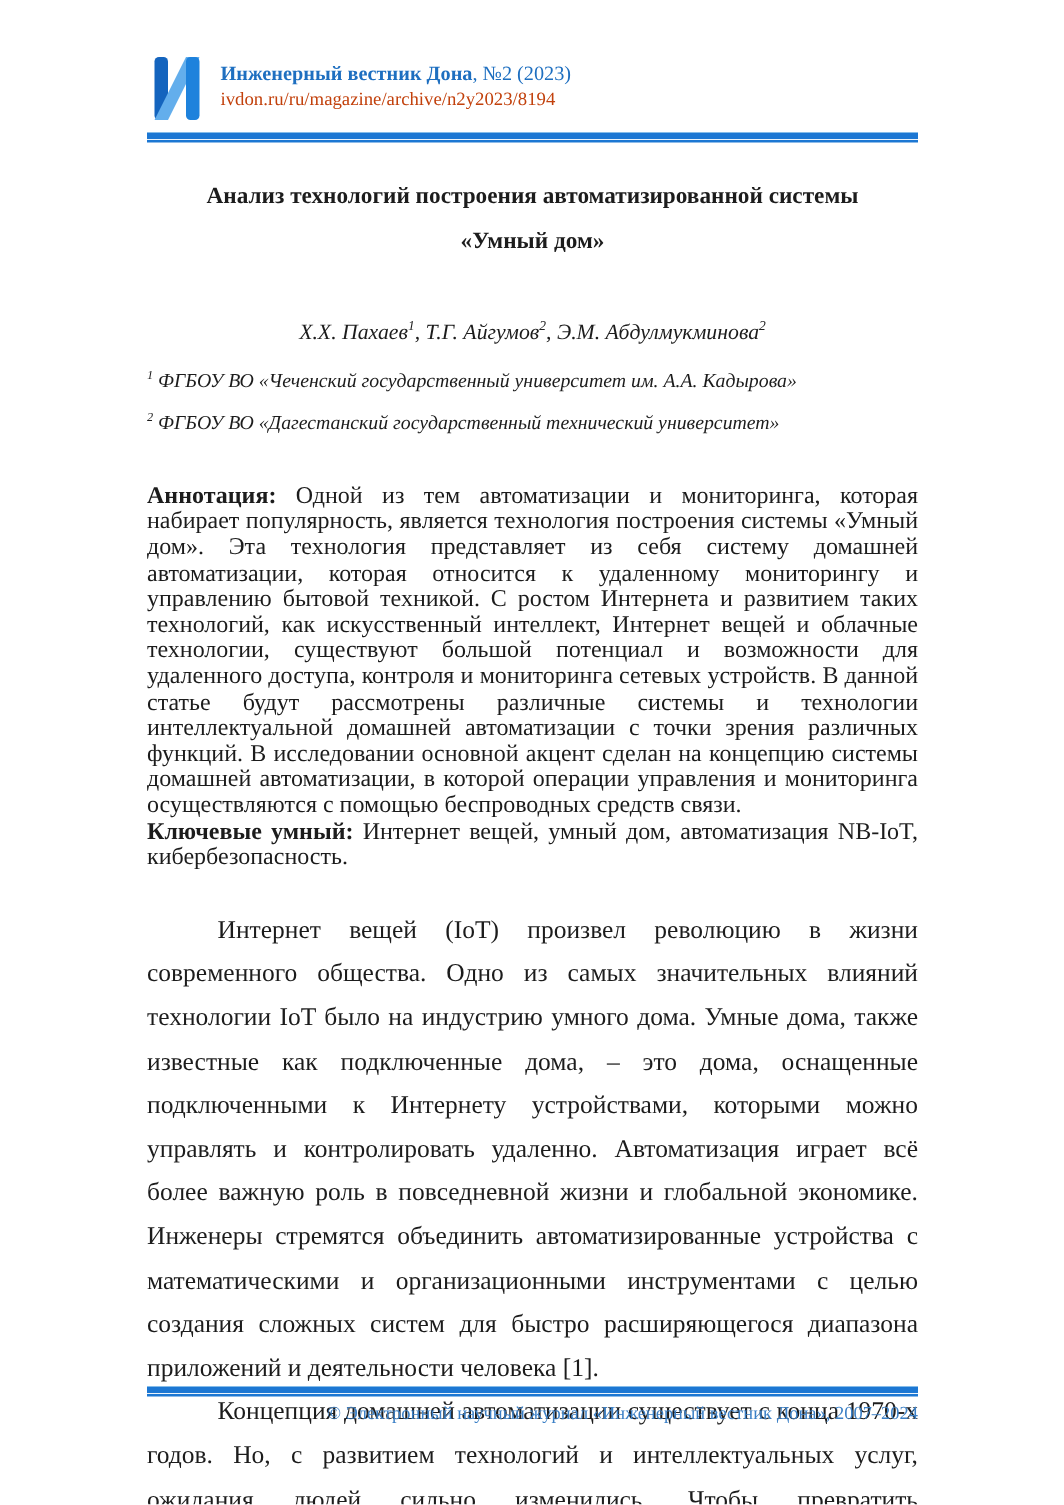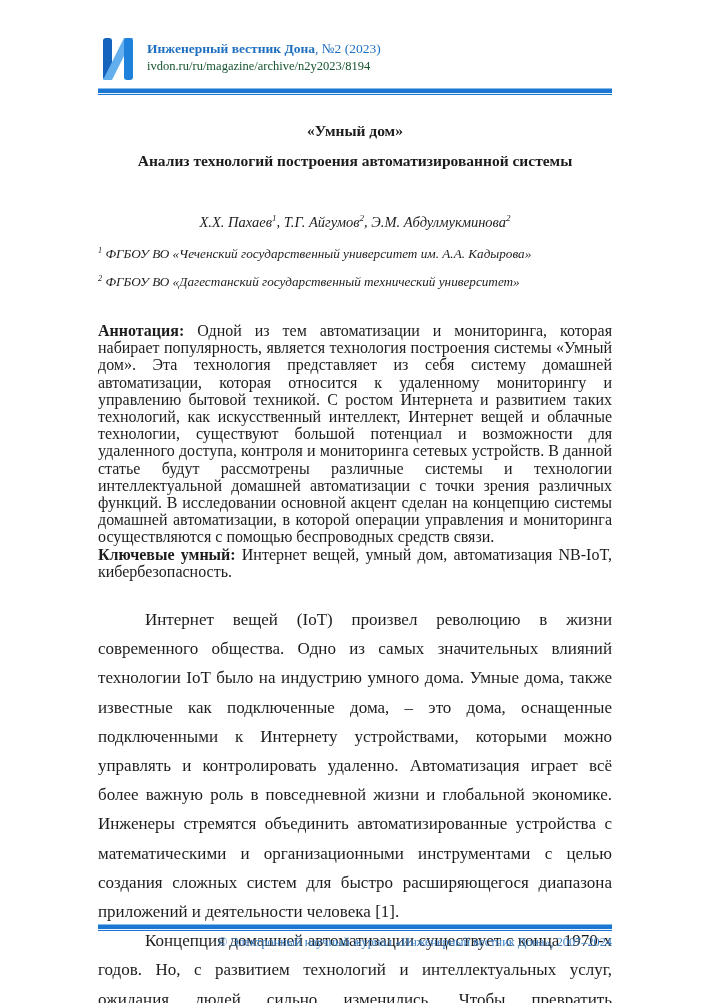--- a/index.html
+++ b/index.html
@@ -12,21 +12,21 @@
     overflow:hidden;
   }
   .content { padding:0 97px 0 98px; }
 
   
   .brand { display:flex; gap:9px; padding-top:37px; align-items:flex-start; }
   .logo { width:40px; height:44px; flex:0 0 auto; }
   .brand-lines { padding-top:4px; }
   .brand-line1 { font-size:13.5px; color:#1e6fc0; line-height:16px; }
   .journal-title { font-weight:bold; }
-  .brand-url { font-size:12.5px; color:#14532d; line-height:16px; margin-top:1px; }
+  .brand-url { font-size:12.5px; color:#c2410c; line-height:16px; margin-top:1px; }
 
   .rule {
     height:7px;
     background:linear-gradient(to bottom,
       #85bce9 0px, #85bce9 1px,
       #1c77d3 1px, #1c77d3 4.5px,
       #eaf3fb 4.5px, #eaf3fb 5.5px,
       #1c77d3 5.5px, #1c77d3 7px);
   }
   .rule-top { margin-top:7px; }
@@ -90,22 +90,22 @@
       </span>
       <div class="brand-lines">
         <div class="brand-line1"><span class="journal-title">Инженерный вестник Дона</span><span>, №2 (2023)</span></div>
         <div class="brand-url">ivdon.ru/ru/magazine/archive/n2y2023/8194</div>
       </div>
     </div>
 
     <div class="rule rule-top"></div>
 
     <h1 class="title">
+      <div>Анализ технологий построения автоматизированной системы</div>
       <div>«Умный дом»</div>
-      <div>Анализ технологий построения автоматизированной системы</div>
     </h1>
 
     <p class="authors"><span><span>Х.Х. Пахаев</span><sup>1</sup><span>, </span></span><span><span>Т.Г. Айгумов</span><sup>2</sup><span>, </span></span><span><span>Э.М. Абдулмукминова</span><sup>2</sup><span></span></span></p>
 
     <div class="affils">
       <div><sup>1</sup><span> ФГБОУ ВО «Чеченский государственный университет им. А.А. Кадырова»</span></div>
       <div><sup>2</sup><span> ФГБОУ ВО «Дагестанский государственный технический университет»</span></div>
     </div>
 
     <p class="abstract"><span class="blk-label">Аннотация:</span><span> Одной из тем автоматизации и мониторинга, которая набирает популярность, является технология построения системы «Умный дом». Эта технология представляет из себя систему домашней автоматизации, которая относится к удаленному мониторингу и управлению бытовой техникой. С ростом Интернета и развитием таких технологий, как искусственный интеллект, Интернет вещей и облачные технологии, существуют большой потенциал и возможности для удаленного доступа, контроля и мониторинга сетевых устройств. В данной статье будут рассмотрены различные системы и технологии интеллектуальной домашней автоматизации с точки зрения различных функций. В исследовании основной акцент сделан на концепцию системы домашней автоматизации, в которой операции управления и мониторинга осуществляются с помощью беспроводных средств связи.</span></p>

